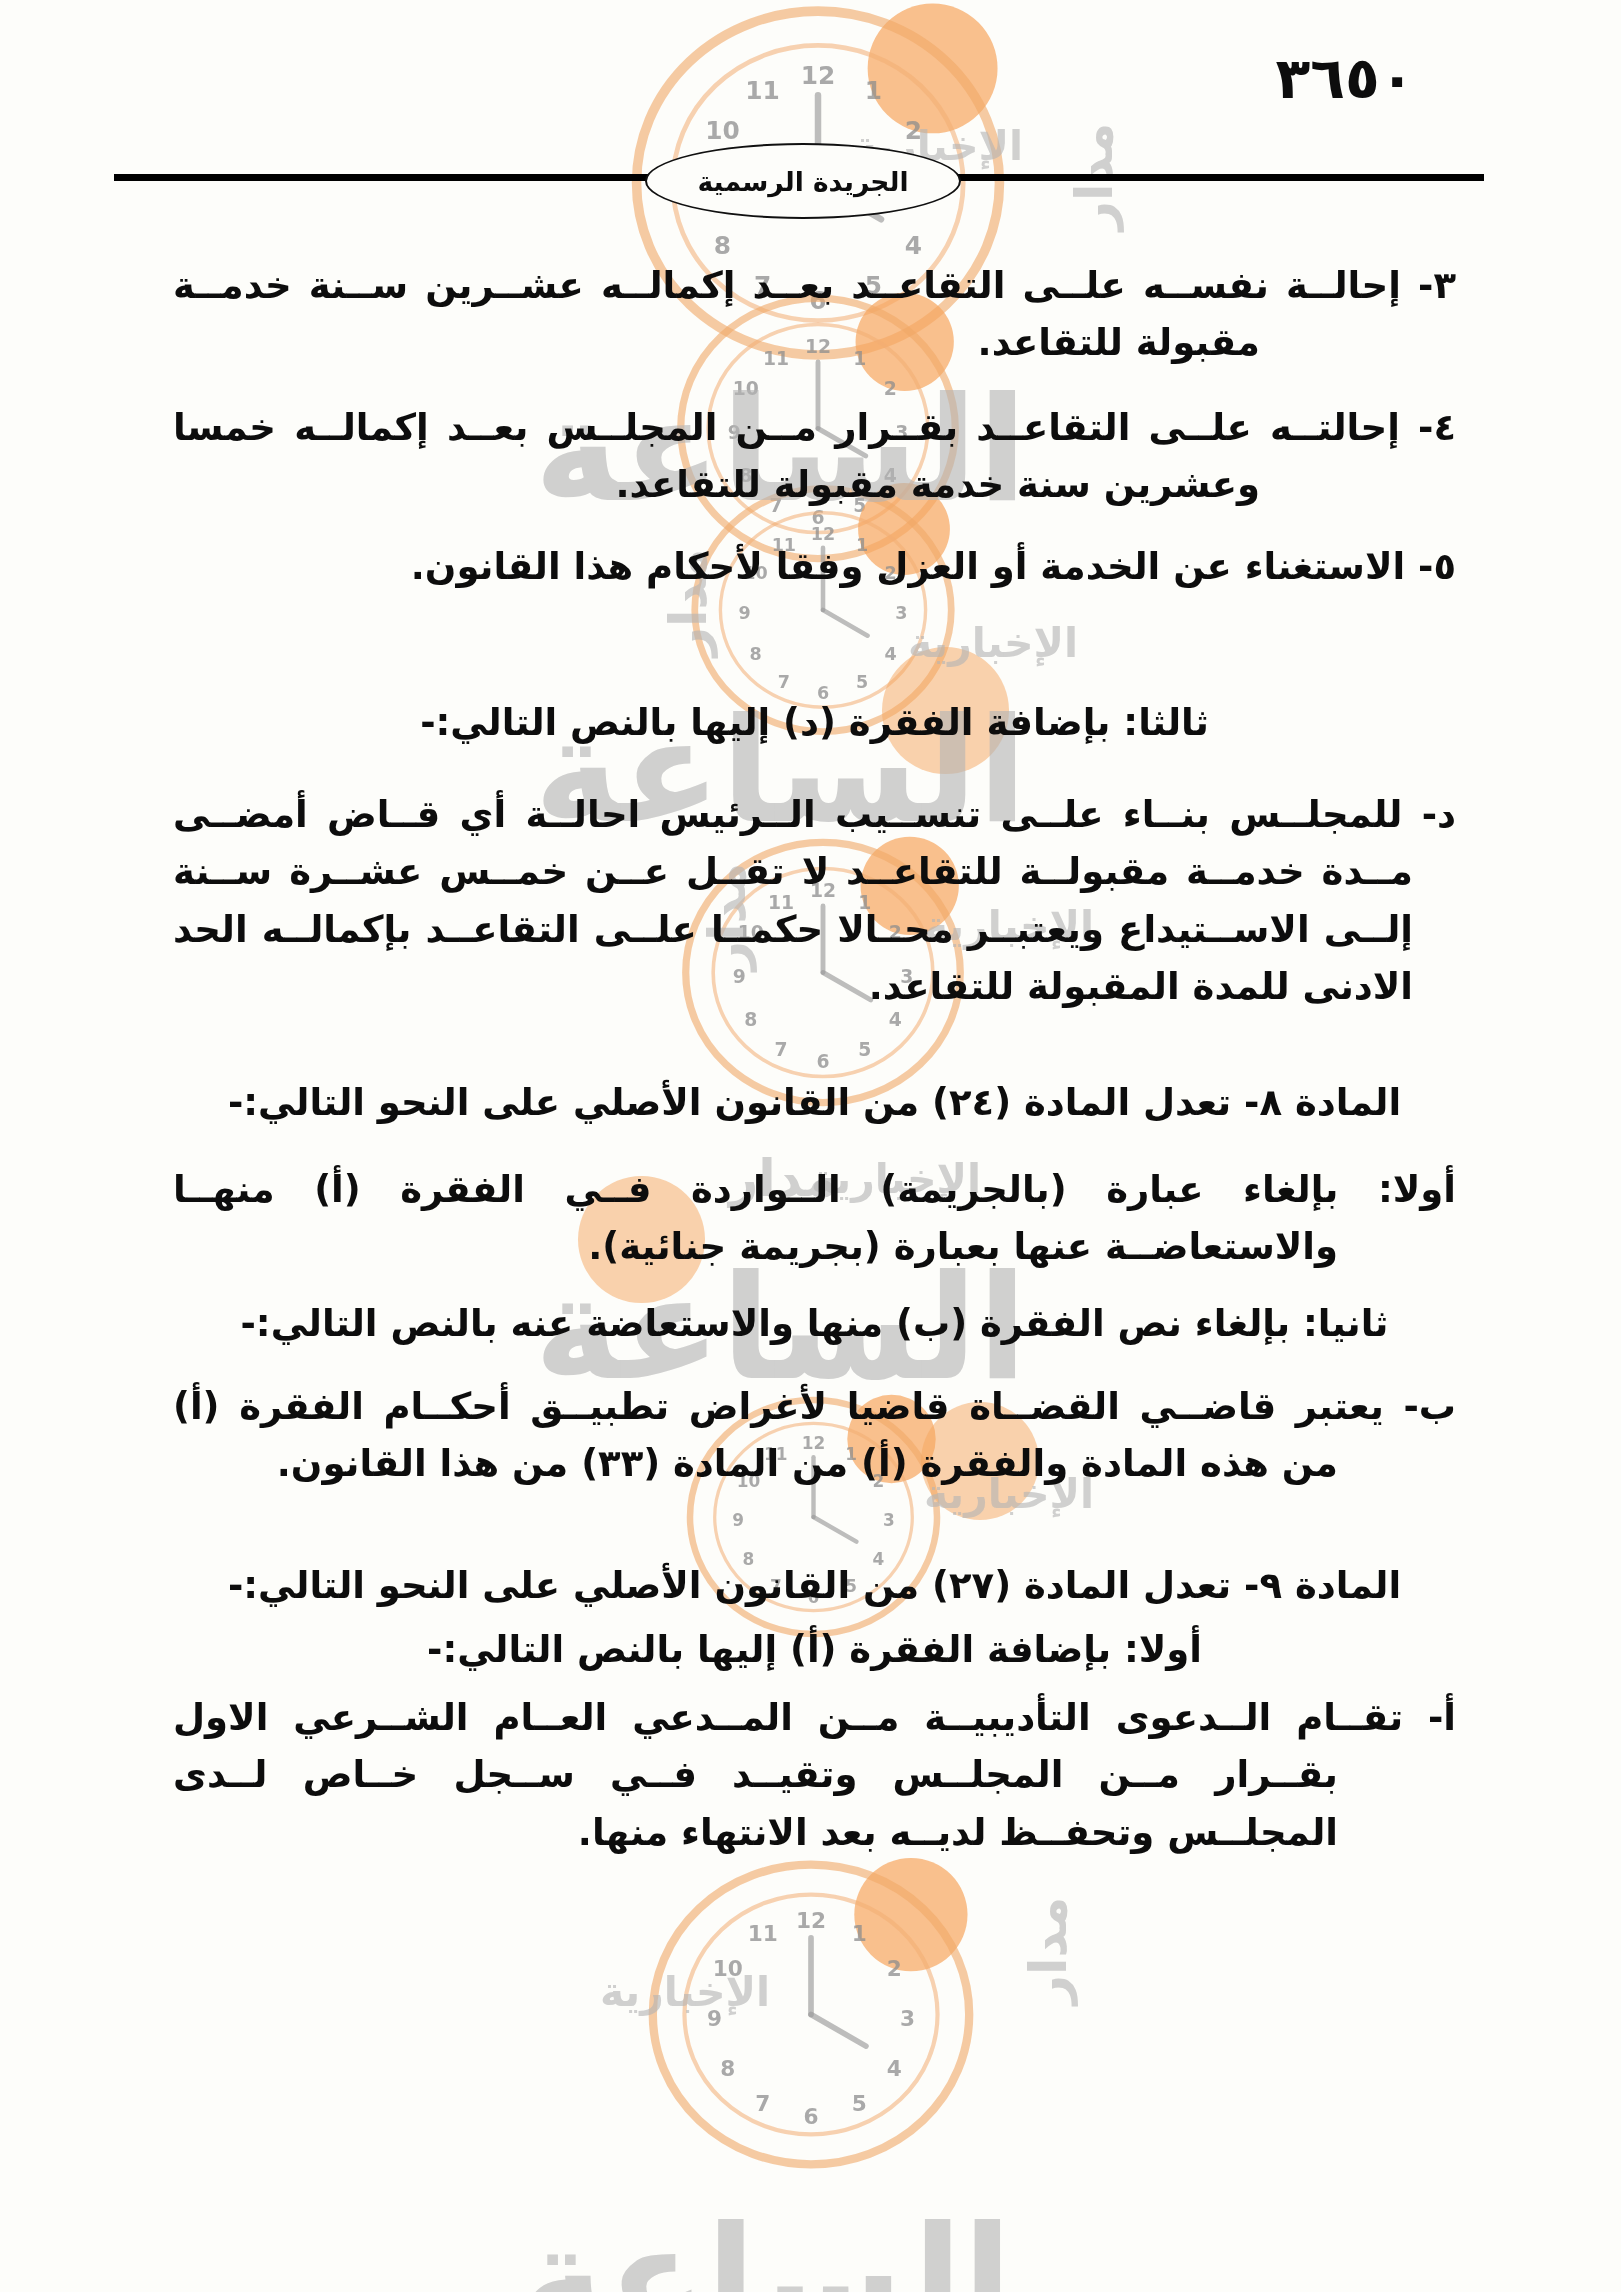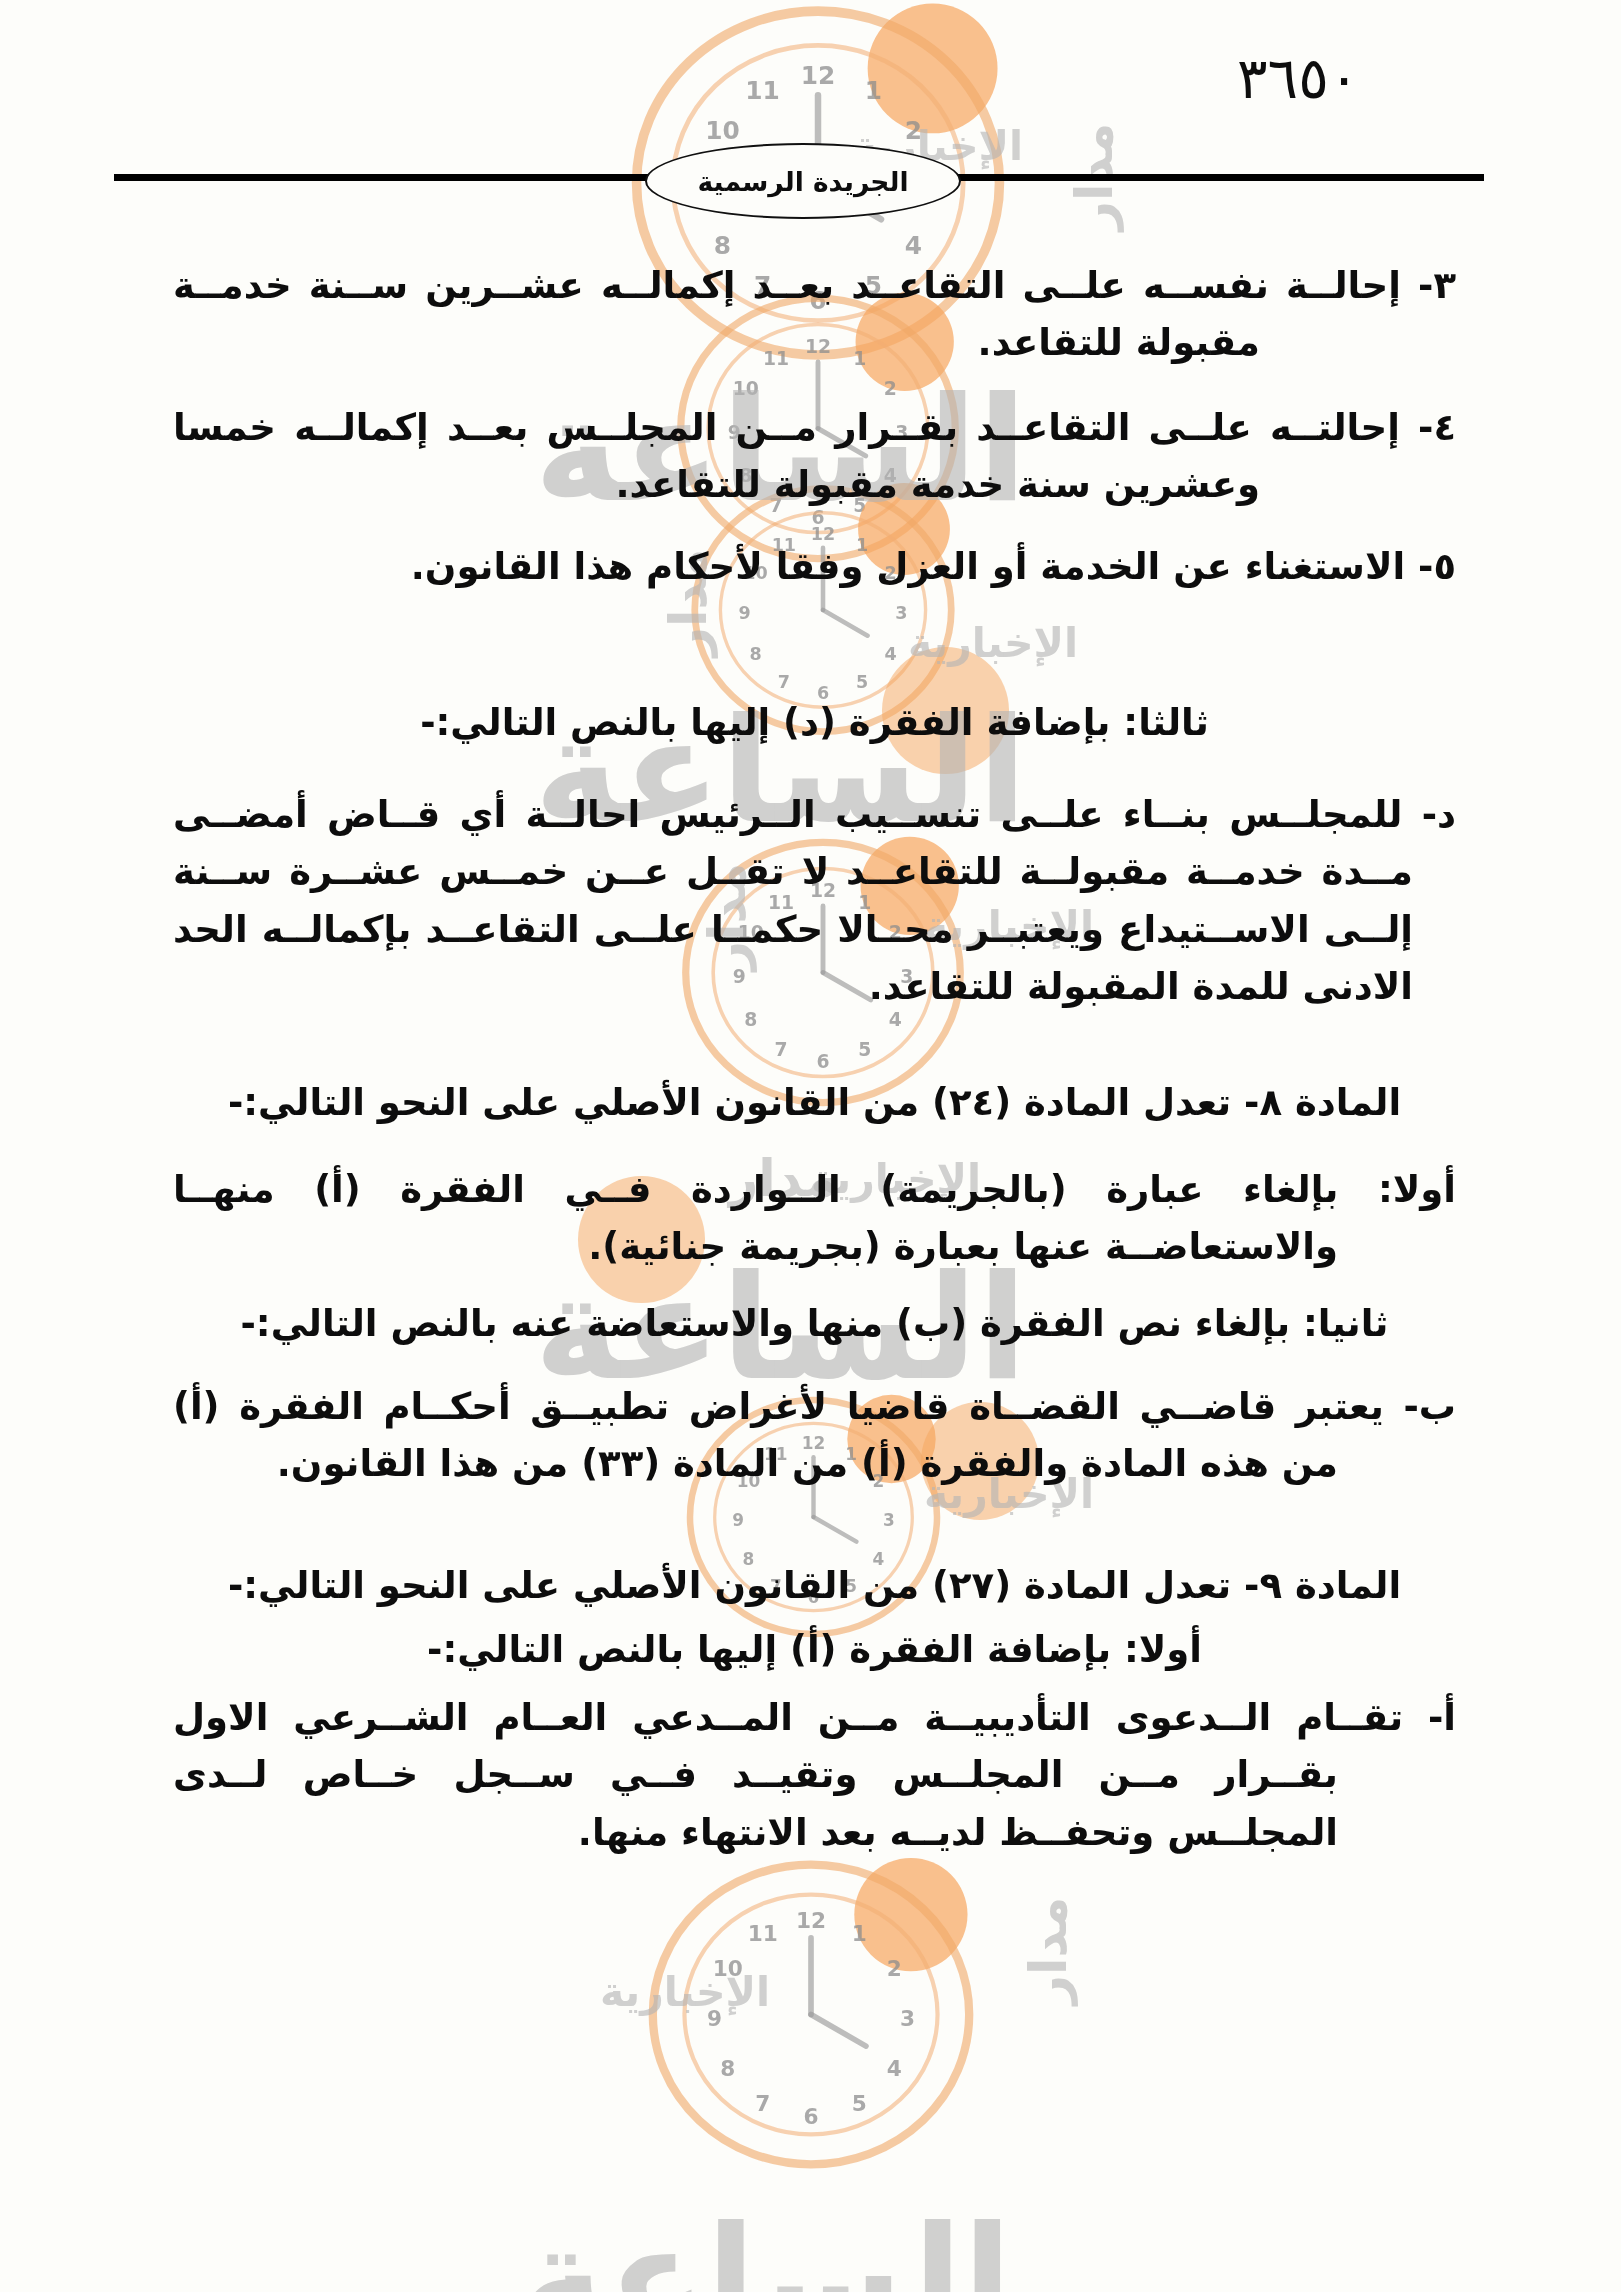--- a/index.html
+++ b/index.html
@@ -28,21 +28,21 @@
   .wm-text { position:absolute; font-weight:bold; color:#b5b5b5; opacity:.62; white-space:nowrap; }
   .wm-saa { font-size:145px; letter-spacing:1px; }
   .wm-madar { font-size:51px; }
   .wm-madar.vert { transform:rotate(-90deg); transform-origin:center; }
   .wm-akh { font-size:41px; }
   .blob-c { position:absolute; border-radius:50%; background:#f6a55e; opacity:.5; }
 
   
   .page-number {
     position:absolute; top:45px; left:1237px; width:216px; z-index:2;
-    font-size:57px; font-weight:normal; letter-spacing:9.8px; text-align:left;
+    font-size:57px; font-weight:bold; letter-spacing:9.8px; text-align:center;
   }
   .top-rule {
     position:absolute; top:174px; left:114px; right:137px; height:6.9px;
     background:#000; z-index:2;
   }
   .header-ellipse {
     position:absolute; top:143px; left:645px; width:316px; height:76px; z-index:3;
     border:2.9px solid #101010; border-radius:50%;
     background:#fdfdfa;
     display:flex; align-items:center; justify-content:center;

